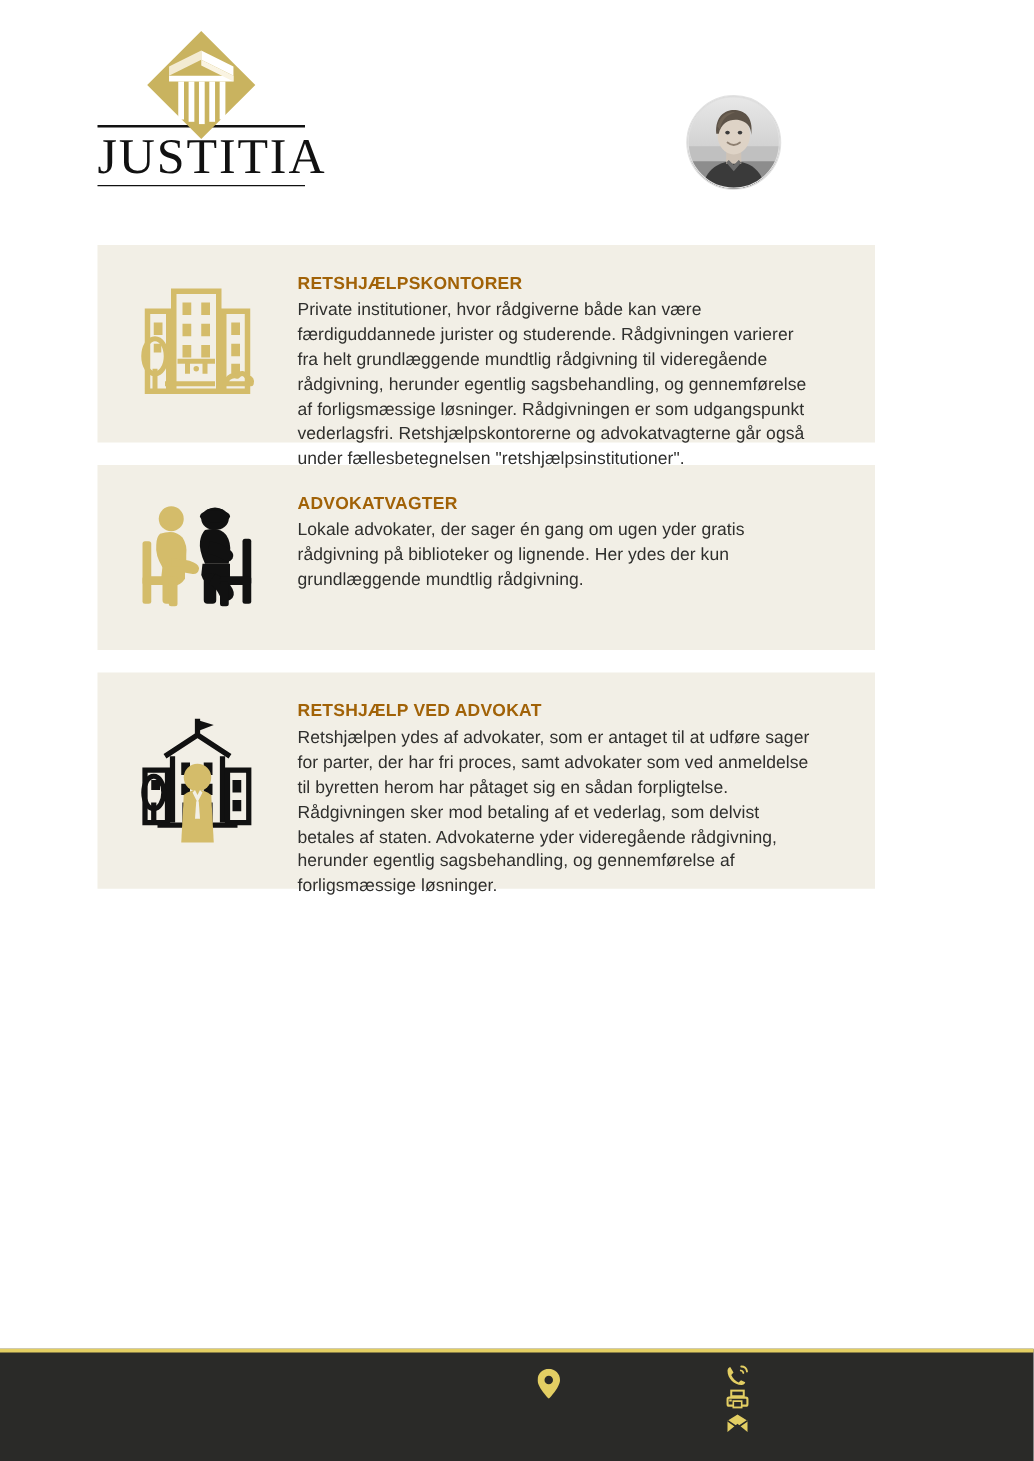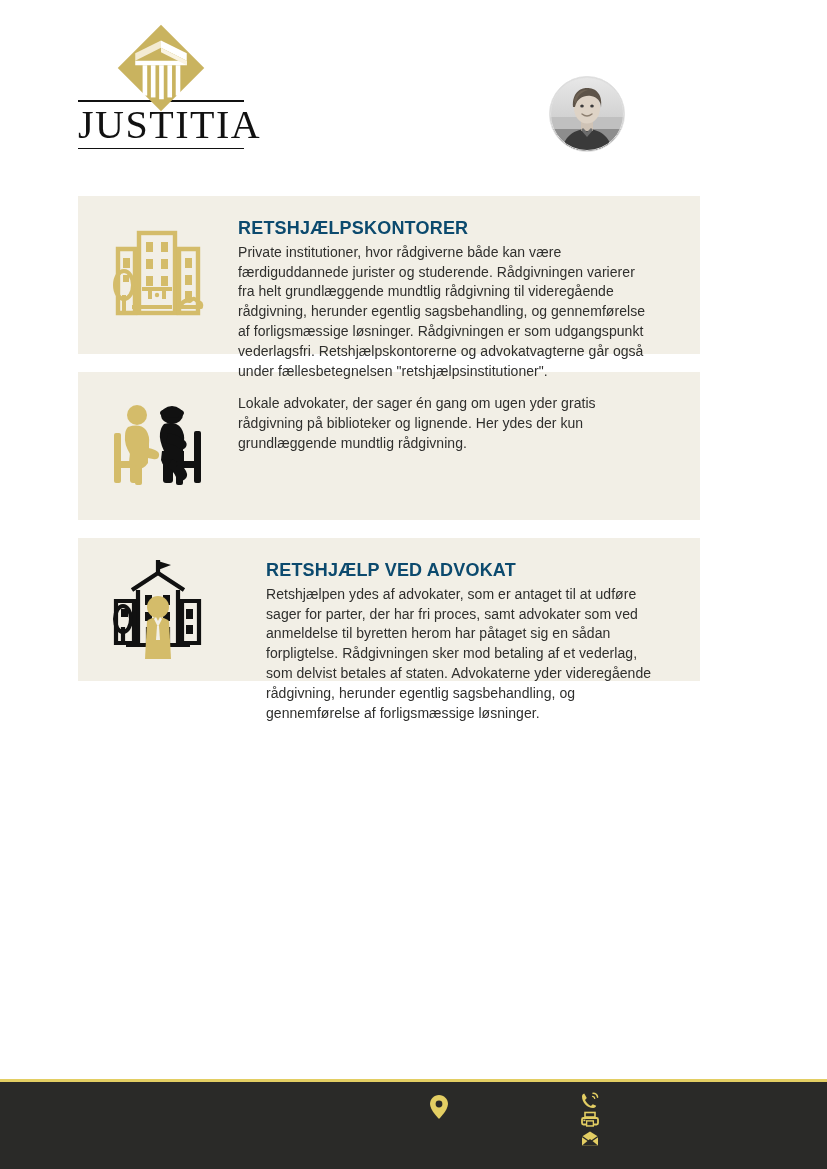--- a/index.html
+++ b/index.html
@@ -91,39 +91,39 @@
     justify-content: center;
     align-self: center;
     padding: 8px 0;
   }
   .card-icon svg { display: block; }
   .card-body {
     flex: 1 1 auto;
     padding: 22px 46px 20px 0;
   }
   .card-title {
-    font-size: 18px;
+    font-size: 14px;
     font-weight: bold;
-    color: #0c4a6e;
+    color: #a16207;
     letter-spacing: 0.2px;
     margin: 0 0 4px 0;
     line-height: 1.15;
     text-transform: uppercase;
   }
   .card-text {
     font-size: 14px;
     line-height: 1.42;
     color: #2f2f2d;
     margin: 0;
     letter-spacing: 0.05px;
   }
 
   .card-1 { height: 158px; }
   .card-2 { height: 148px; }
-  .card-3 { height: 143px; gap: 28px; }
+  .card-3 { height: 173px; }
 
   
   .footer {
     position: absolute;
     left: 0;
     bottom: 0;
     width: 827px;
     height: 90px;
     background: #2A2A28;
     border-top: 3px solid #E3CE63;
@@ -292,20 +292,21 @@
           <rect x="57" y="56" width="10" height="24" rx="3"></rect>
           <path d="M66 56 q10 4 14 12 q3 6-2 9 q-5 2-8-3 q-3-7-9-10 z"></path>
 
           <rect x="88" y="28" width="7" height="52" rx="2"></rect>
           <rect x="70" y="58" width="25" height="7" rx="2"></rect>
           <rect x="70" y="62" width="7" height="20" rx="2"></rect>
         </g>
       </svg>
     </div>
     <div class="card-body">
+      <h2 class="card-title">ADVOKATVAGTER</h2>
       <p class="card-text">Lokale advokater, der sager én gang om ugen yder gratis rådgivning på biblioteker og lignende. Her ydes der kun grundlæggende mundtlig rådgivning.</p>
     </div>
   </div>
 
   <div class="card card-3">
     <div class="card-icon">
       <svg width="104" height="106" viewBox="0 0 104 106">
         <g fill="none" stroke="#111111" stroke-width="4.2" stroke-linejoin="miter">
 
           <path d="M26 33 L52 16 L78 33"></path>

